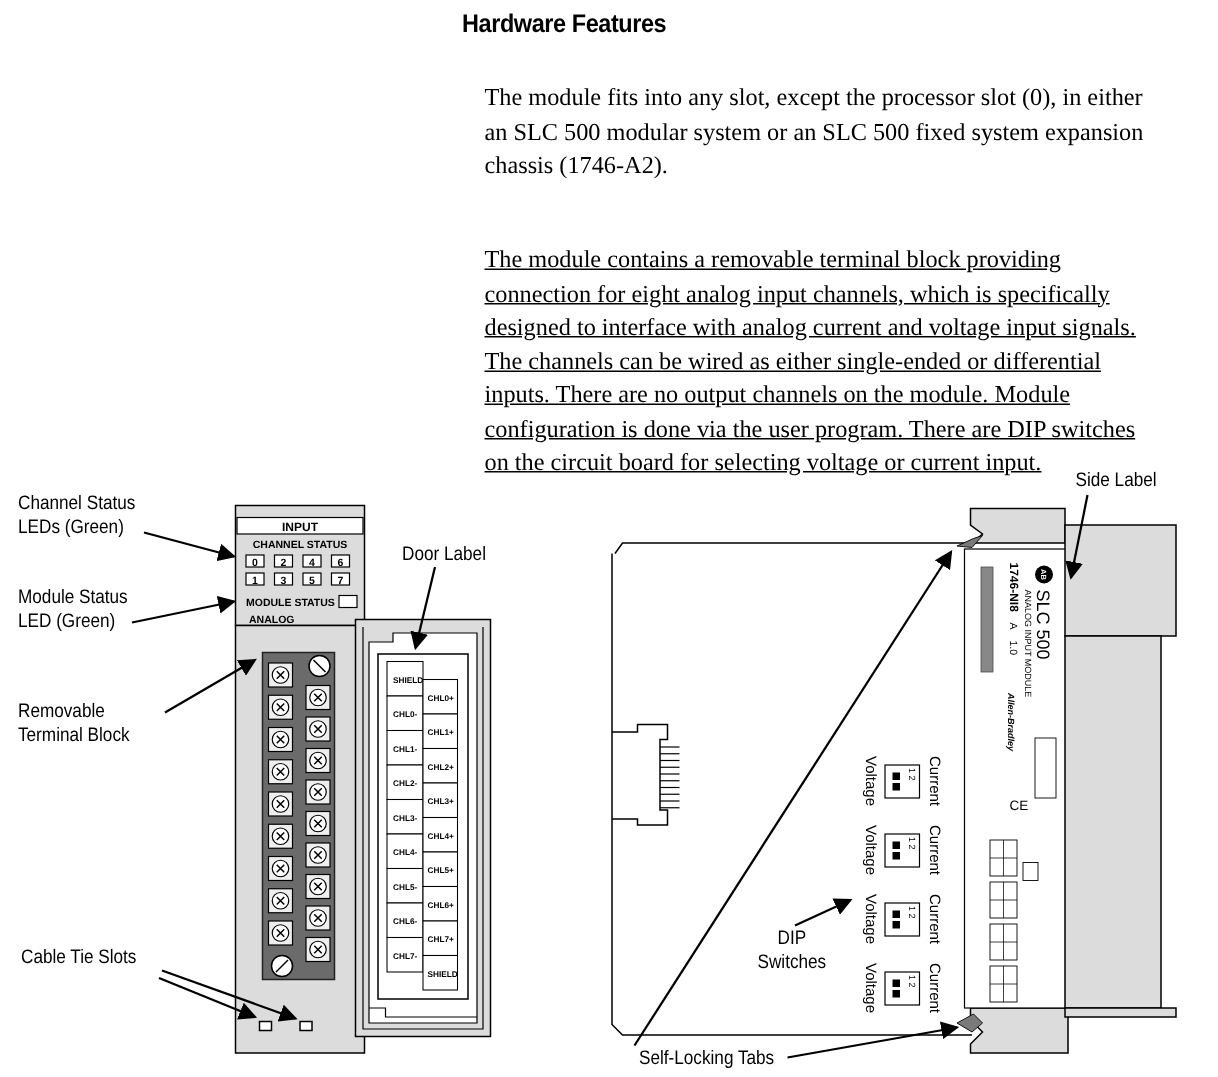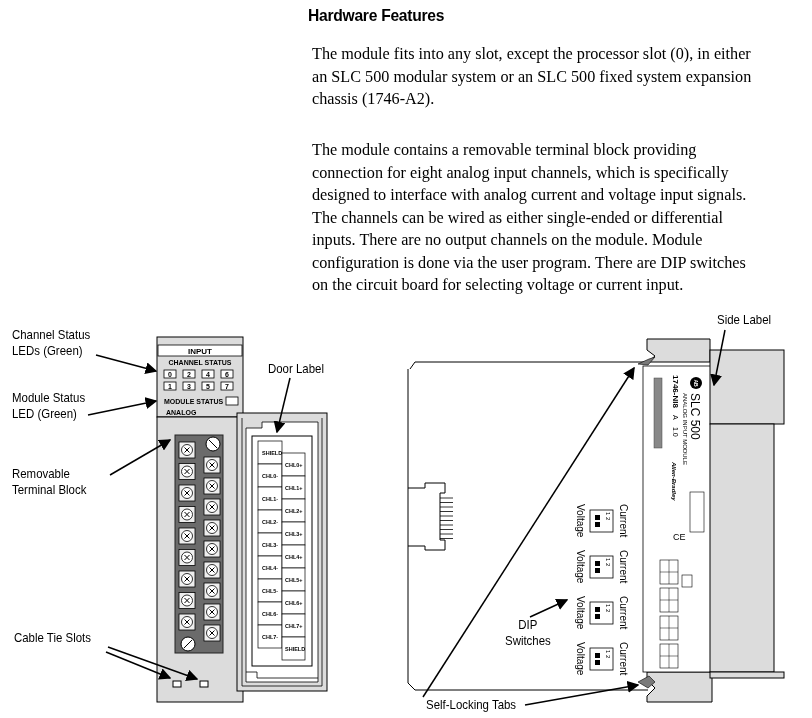--- a/index.html
+++ b/index.html
@@ -1,20 +1,20 @@
 <!DOCTYPE html>
 <html><head>
 <meta charset="utf-8">
 <style>
   html, body { margin:0; padding:0; background:#fff; }
   body { width:812px; height:718px; position:relative; overflow:hidden; font-family:"Liberation Serif", serif; color:#000; }
   .heading { position:absolute; left:308px; top:6px; font-family:"Liberation Sans", sans-serif; font-weight:bold; font-size:17px; letter-spacing:-0.3px; transform:scaleX(0.92); transform-origin:left; }
-  .para { position:absolute; left:308px; font-size:16.2px; line-height:22.5px; margin:4px; white-space:pre-line; }
+  .para { position:absolute; left:308px; font-size:16.2px; line-height:22.5px; margin:15px; white-space:pre-line; }
   .p1 { top:39px; }
-  .p2 { top:135px; }
+  .p2 { top:147px;text-decoration:underline; }
   .callout { position:absolute; font-family:"Liberation Sans", sans-serif; font-size:13px; line-height:16px; font-weight:normal; transform:scaleX(0.88); transform-origin:left; white-space:pre-line; }
   svg text { font-family:"Liberation Sans", sans-serif; }
 </style>
 </head>
 <body>
 
 <div class="heading">Hardware Features</div>
 <p class="para p1">The module fits into any slot, except the processor slot (0), in either
 an SLC 500 modular system or an SLC 500 fixed system expansion
 chassis (1746-A2).</p>

